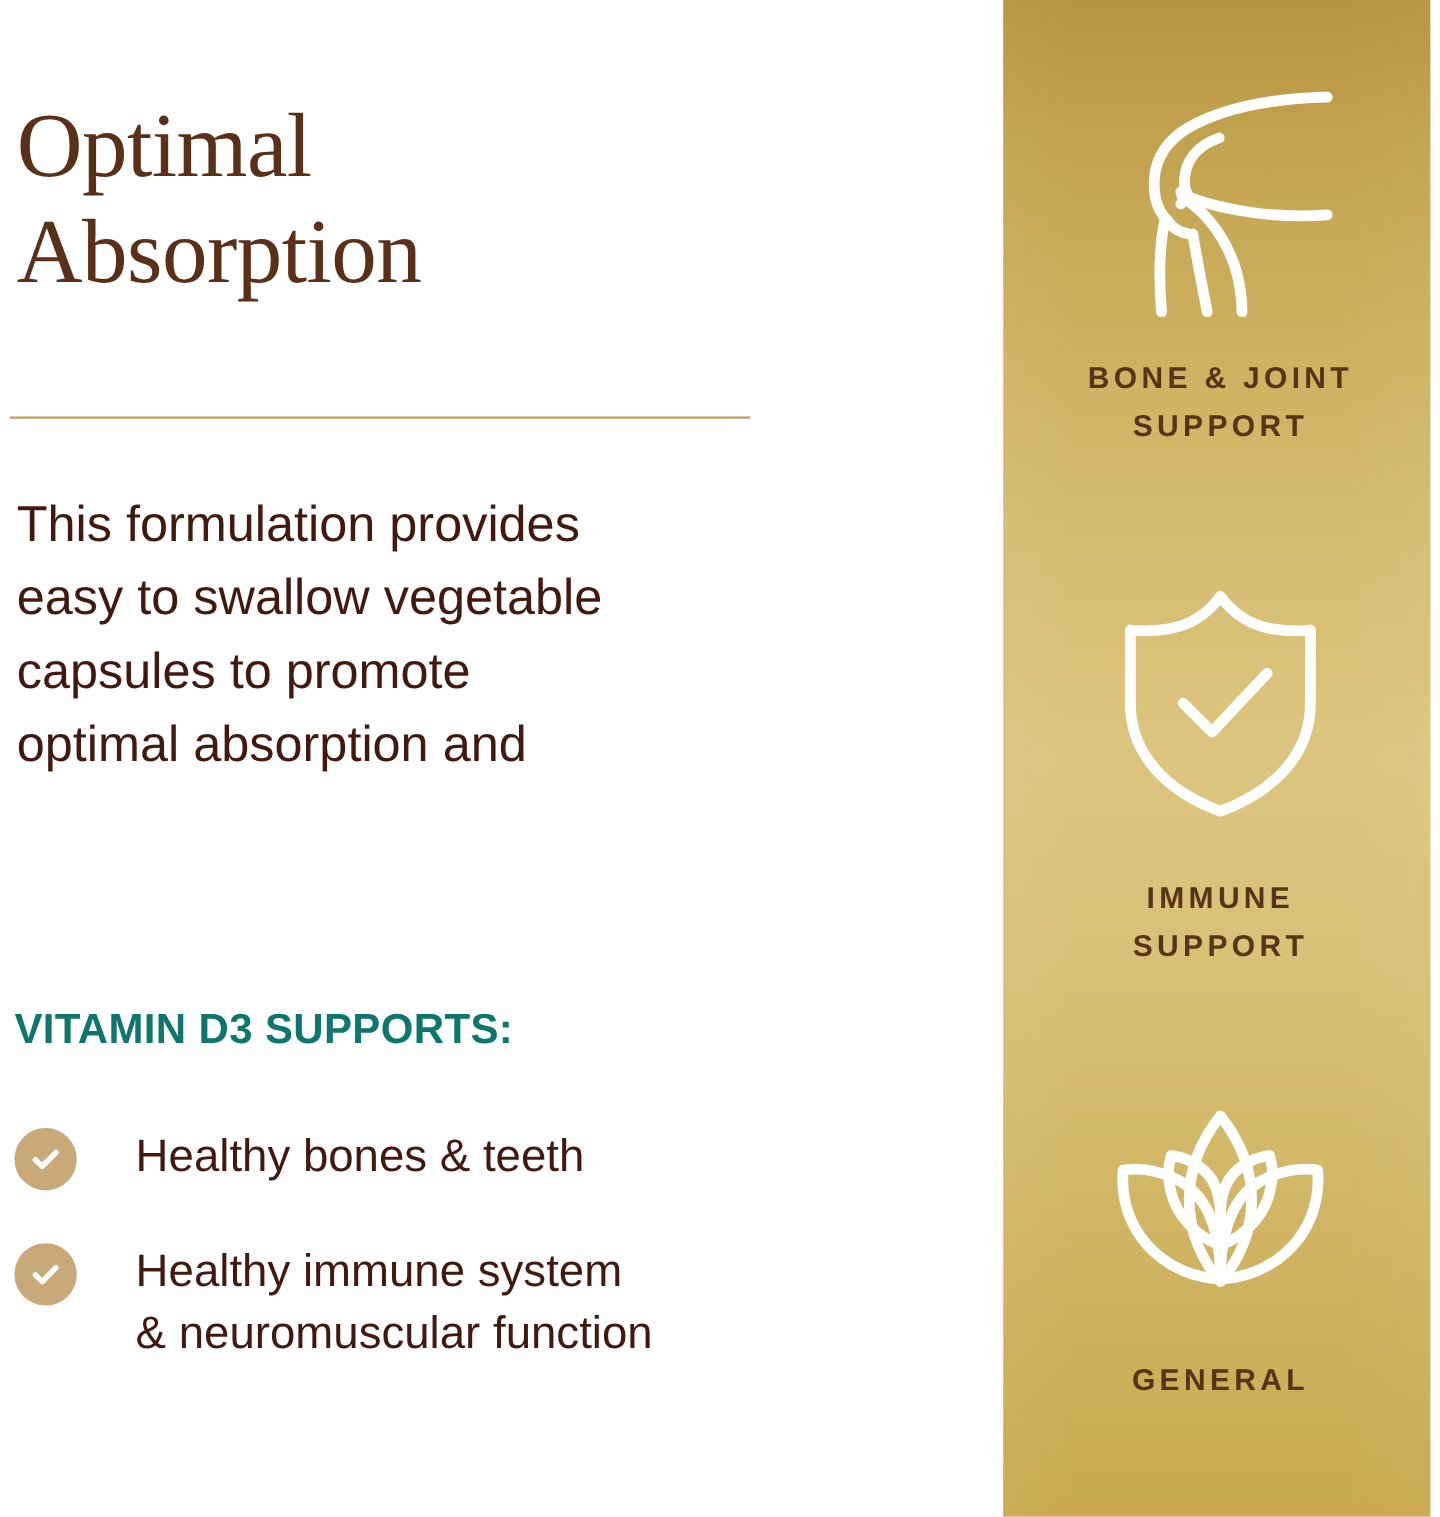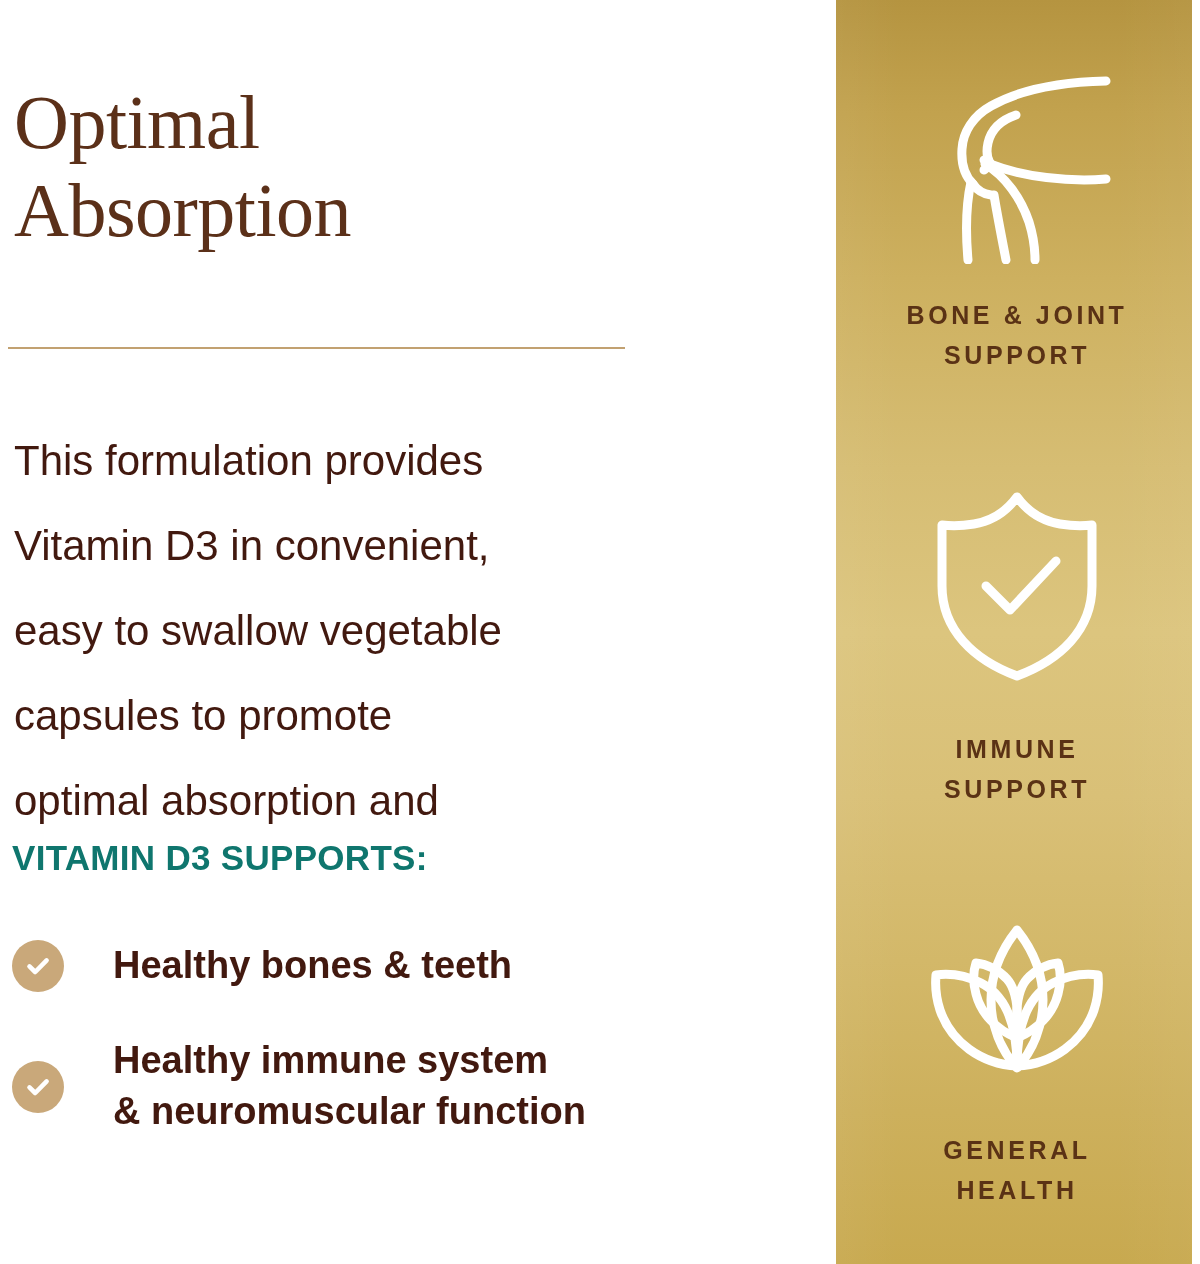--- a/index.html
+++ b/index.html
@@ -54,44 +54,43 @@
   #body-copy {
     position:absolute;
     left:14px;
     top:406px;
     width:640px;
     font-size:42px;
     line-height:61px;
     font-weight:400;
     color:#42190f;
   }
-  #body-copy .bd-line { display:block; white-space:nowrap;margin-top:24px; }
+  #body-copy .bd-line { display:block; white-space:nowrap; }
 
   #supports-heading {
     position:absolute;
     left:12px;
     top:838px;
     font-size:35px;
     font-weight:700;
     letter-spacing:0.3px;
     color:#0f766e;
   }
 
   #benefits {
     position:absolute;
     left:12px;
     top:938px;
     width:700px;
   }
 
   .benefit-row {
     display:flex;
-    align-items:center;
+    align-items:flex-start;
     margin-bottom:42px;
-    font-weight:bold;
   }
   .benefit-row:last-child { margin-bottom:0; }
 
   .check-badge {
     flex:0 0 auto;
     width:52px;
     height:52px;
     border-radius:50%;
     background:#c9a87a;
     display:flex;
@@ -177,21 +176,20 @@
 
     <h1 id="headline">
       <span class="hl-line">Optimal</span>
       <span class="hl-line">Absorption</span>
     </h1>
 
     <div id="divider"></div>
 
     <p id="body-copy">
       <span class="bd-line">This formulation provides</span>
-      <span class="bd-line">Vitamin D3 in convenient,</span>
       <span class="bd-line">easy to swallow vegetable</span>
       <span class="bd-line">capsules to promote</span>
       <span class="bd-line">optimal absorption and</span>
     </p>
 
     <h2 id="supports-heading">VITAMIN D3 SUPPORTS:</h2>
 
     <ul id="benefits">
 
       <li class="benefit-row">
@@ -305,18 +303,17 @@
             <path d="M96 12
                      C80 32 70 56 70 82
                      C70 108 80 132 96 150
                      C112 132 122 108 122 82
                      C122 56 112 32 96 12 Z"></path>
           </g>
         </svg>
       </div>
       <div class="feature-label">
         <span class="fl-line">GENERAL</span>
-        <span class="fl-line">HEALTH</span>
       </div>
     </div>
 
   </div>
 </div>
 
 </body></html>

